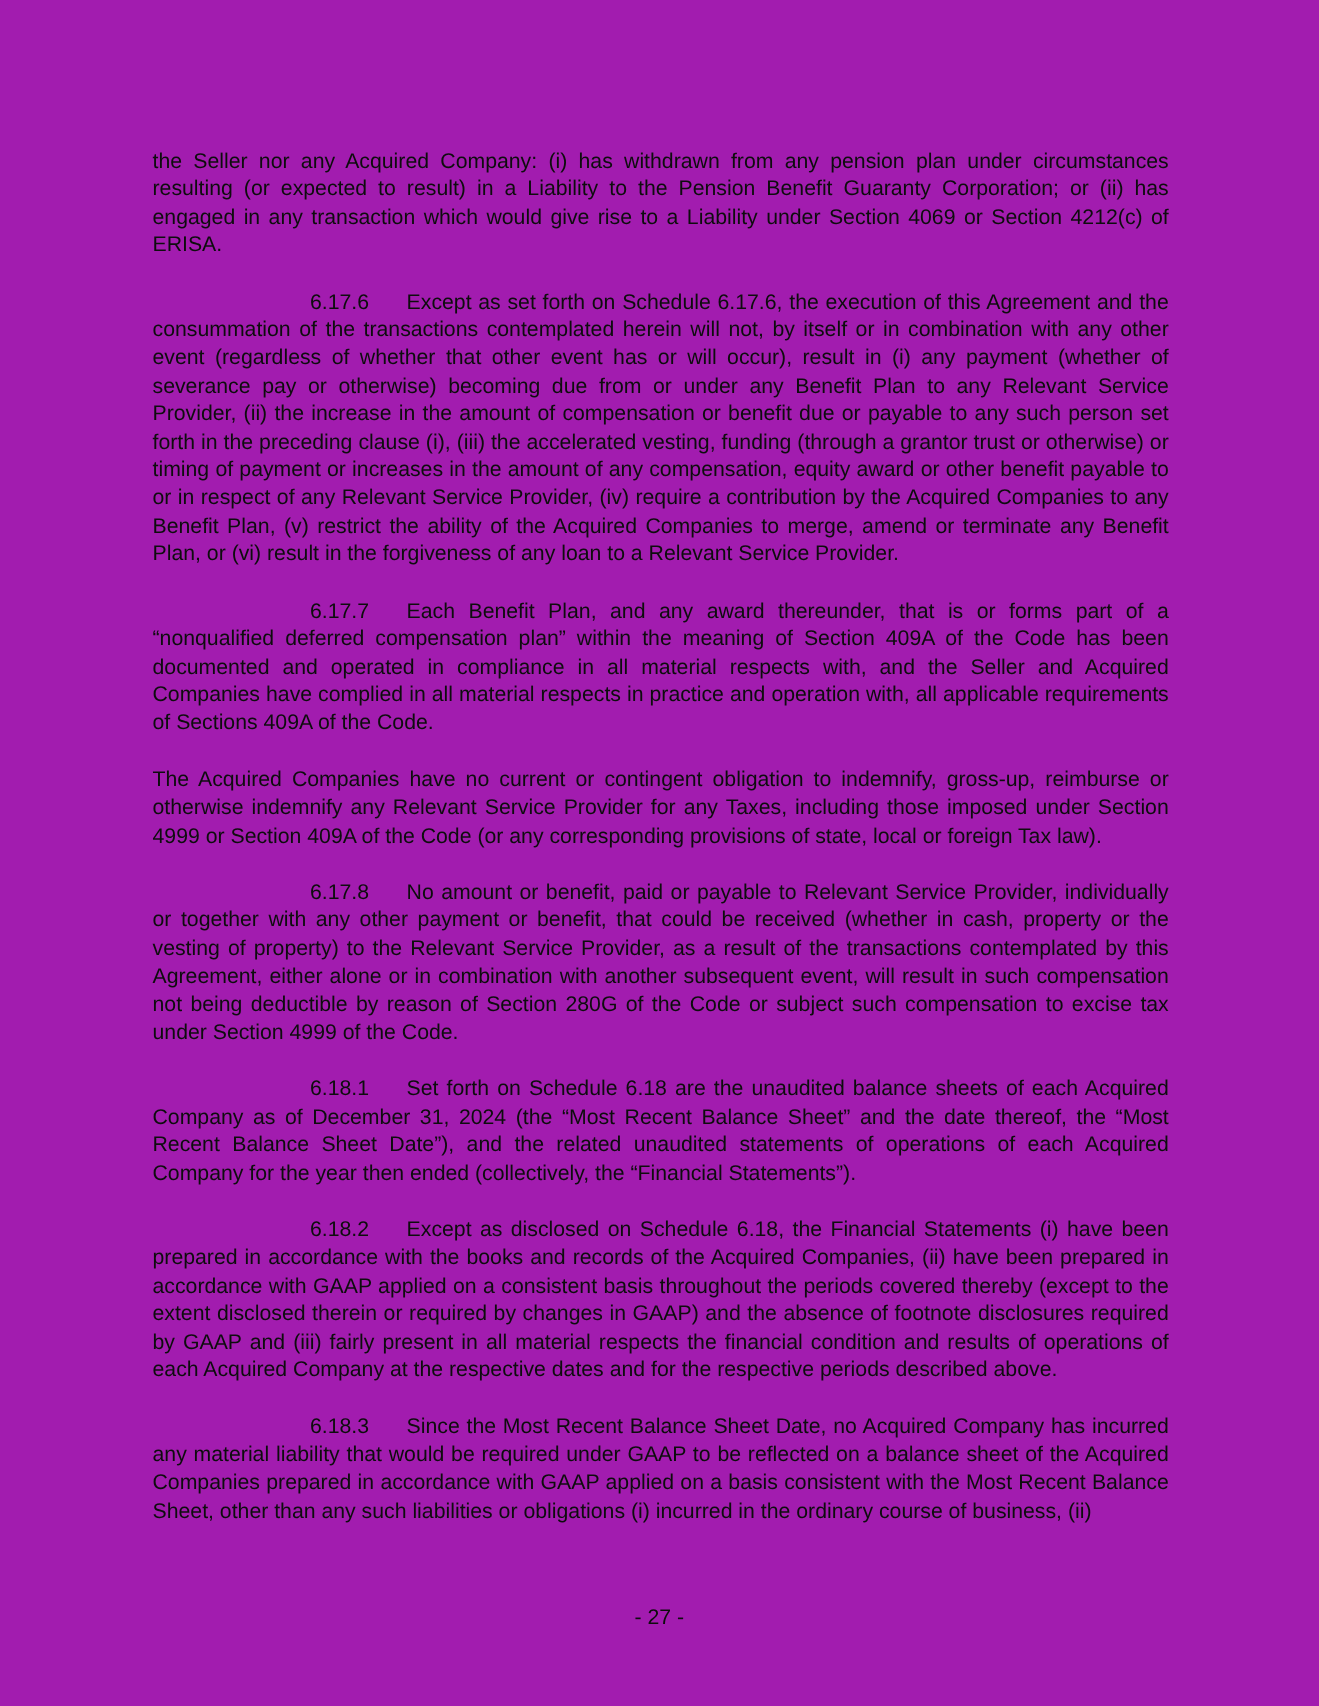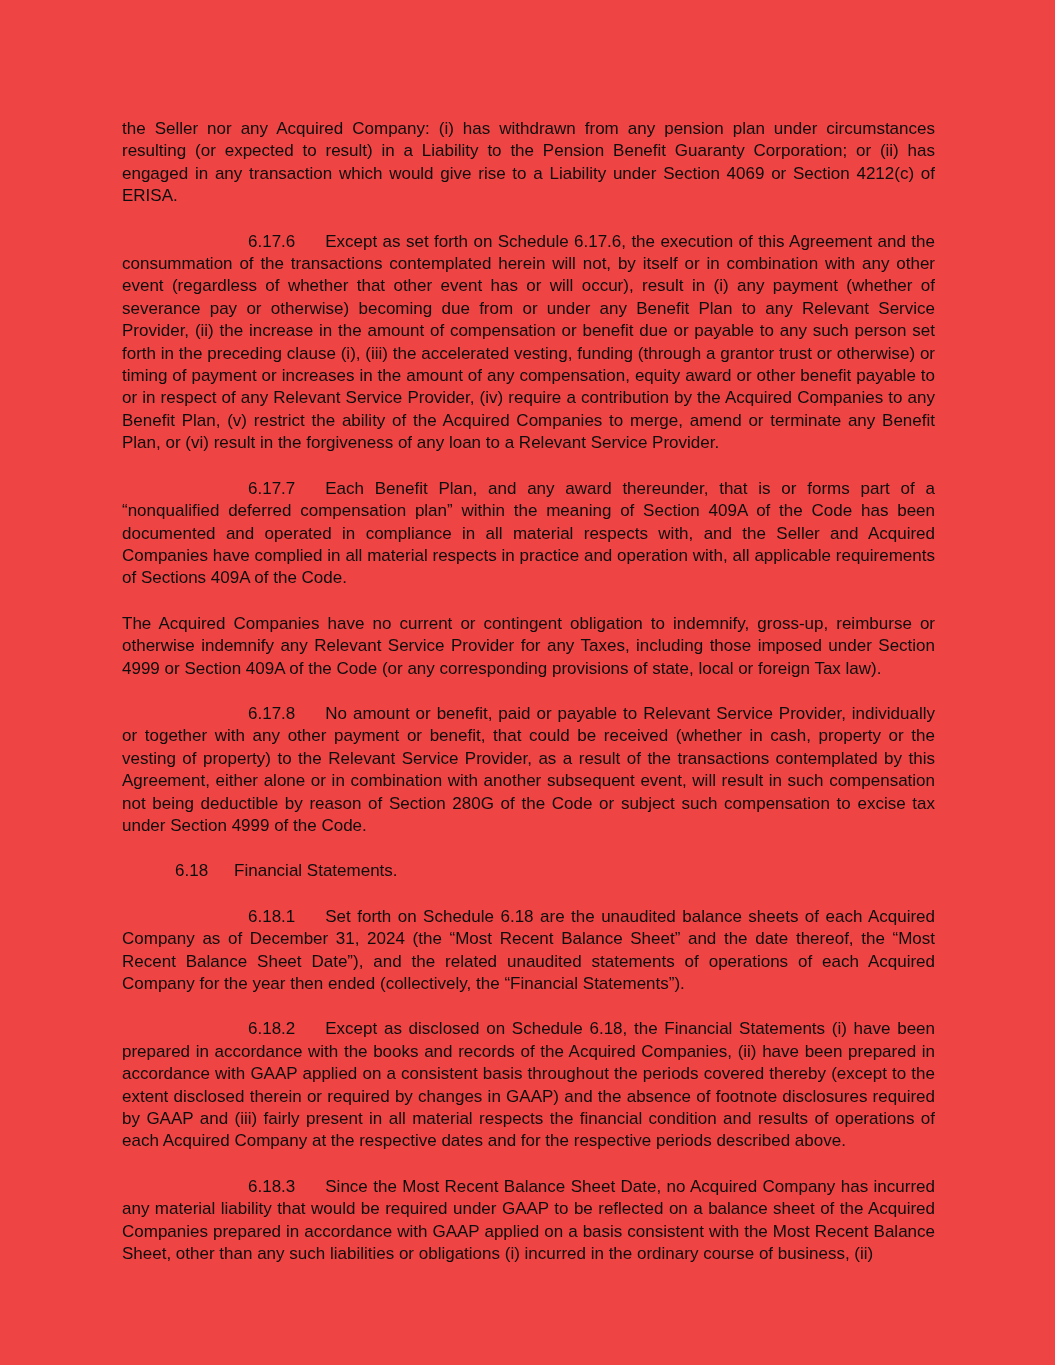--- a/index.html
+++ b/index.html
@@ -1,20 +1,20 @@
 <!DOCTYPE html>
 <html><head>
 <meta charset="utf-8">
 <style>
   html, body { margin: 0; padding: 0; background: #ffffff; }
   .page {
     position: relative;
     width: 1055px;
     height: 1365px;
-    background: #ef4444;
+    background: #a21caf;
     box-sizing: border-box;
     padding: 118px 120px 0 122px;
     font-family: "Liberation Sans", sans-serif;
     font-size: 17px;
     line-height: 22.4px;
     color: #0d0d0d;
     overflow: hidden;
   }
   p.para {
     margin: 0 0 23px 0;
@@ -42,22 +42,22 @@
   <p class="para">the Seller nor any Acquired Company: (i) has withdrawn from any pension plan under circumstances resulting (or expected to result) in a Liability to the Pension Benefit Guaranty Corporation; or (ii) has engaged in any transaction which would give rise to a Liability under Section 4069 or Section 4212(c) of ERISA.</p>
 
   <p class="para ind-section"><span class="secnum">6.17.6</span><span class="tab"></span><span>Except as set forth on </span><span class="u">Schedule 6.17.6</span><span>, the execution of this Agreement and the consummation of the transactions contemplated herein will not, by itself or in combination with any other event (regardless of whether that other event has or will occur), result in (i) any payment (whether of severance pay or otherwise) becoming due from or under any Benefit Plan to any Relevant Service Provider, (ii) the increase in the amount of compensation or benefit due or payable to any such person set forth in the preceding clause (i), (iii) the accelerated vesting, funding (through a grantor trust or otherwise) or timing of payment or increases in the amount of any compensation, equity award or other benefit payable to or in respect of any Relevant Service Provider, (iv) require a contribution by the Acquired Companies to any Benefit Plan, (v) restrict the ability of the Acquired Companies to merge, amend or terminate any Benefit Plan, or (vi) result in the forgiveness of any loan to a Relevant Service Provider.</span></p>
 
   <p class="para ind-section"><span class="secnum">6.17.7</span><span class="tab"></span><span>Each Benefit Plan, and any award thereunder, that is or forms part of a “nonqualified deferred compensation plan” within the meaning of Section 409A of the Code has been documented and operated in compliance in all material respects with, and the Seller and Acquired Companies have complied in all material respects in practice and operation with, all applicable requirements of Sections 409A of the Code.</span></p>
 
   <p class="para">The Acquired Companies have no current or contingent obligation to indemnify, gross-up, reimburse or otherwise indemnify any Relevant Service Provider for any Taxes, including those imposed under Section 4999 or Section 409A of the Code (or any corresponding provisions of state, local or foreign Tax law).</p>
 
   <p class="para ind-section"><span class="secnum">6.17.8</span><span class="tab"></span><span>No amount or benefit, paid or payable to Relevant Service Provider, individually or together with any other payment or benefit, that could be received (whether in cash, property or the vesting of property) to the Relevant Service Provider, as a result of the transactions contemplated by this Agreement, either alone or in combination with another subsequent event, will result in such compensation not being deductible by reason of Section 280G of the Code or subject such compensation to excise tax under Section 4999 of the Code.</span></p>
 
-  <p class="para ind-heading"><span class="secnum">6.18</span><span class="tab-sm"></span><span class="u">Financial Statements</span><span>.</span></p>
 
   <p class="para ind-section"><span class="secnum">6.18.1</span><span class="tab"></span><span>Set forth on </span><span class="u">Schedule 6.18 </span><span>are the unaudited balance sheets of each Acquired Company as of December 31, 2024 (the “Most Recent Balance Sheet” and the date thereof, the “Most Recent Balance Sheet Date”), and the related unaudited statements of operations of each Acquired Company for the year then ended (collectively, the “Financial Statements”).</span></p>
 
   <p class="para ind-section"><span class="secnum">6.18.2</span><span class="tab"></span><span>Except as disclosed on </span><span class="u">Schedule 6.18</span><span>, the Financial Statements (i) have been prepared in accordance with the books and records of the Acquired Companies, (ii) have been prepared in accordance with GAAP applied on a consistent basis throughout the periods covered thereby (except to the extent disclosed therein or required by changes in GAAP) and the absence of footnote disclosures required by GAAP and (iii) fairly present in all material respects the financial condition and results of operations of each Acquired Company at the respective dates and for the respective periods described above.</span></p>
 
   <p class="para ind-section"><span class="secnum">6.18.3</span><span class="tab"></span><span>Since the Most Recent Balance Sheet Date, no Acquired Company has incurred any material liability that would be required under GAAP to be reflected on a balance sheet of the Acquired Companies prepared in accordance with GAAP applied on a basis consistent with the Most Recent Balance Sheet, other than any such liabilities or obligations (i) incurred in the ordinary course of business, (ii)</span></p>
 
+  <div class="footer">- 27 -</div>
 
 </div>
 
 </body></html>

